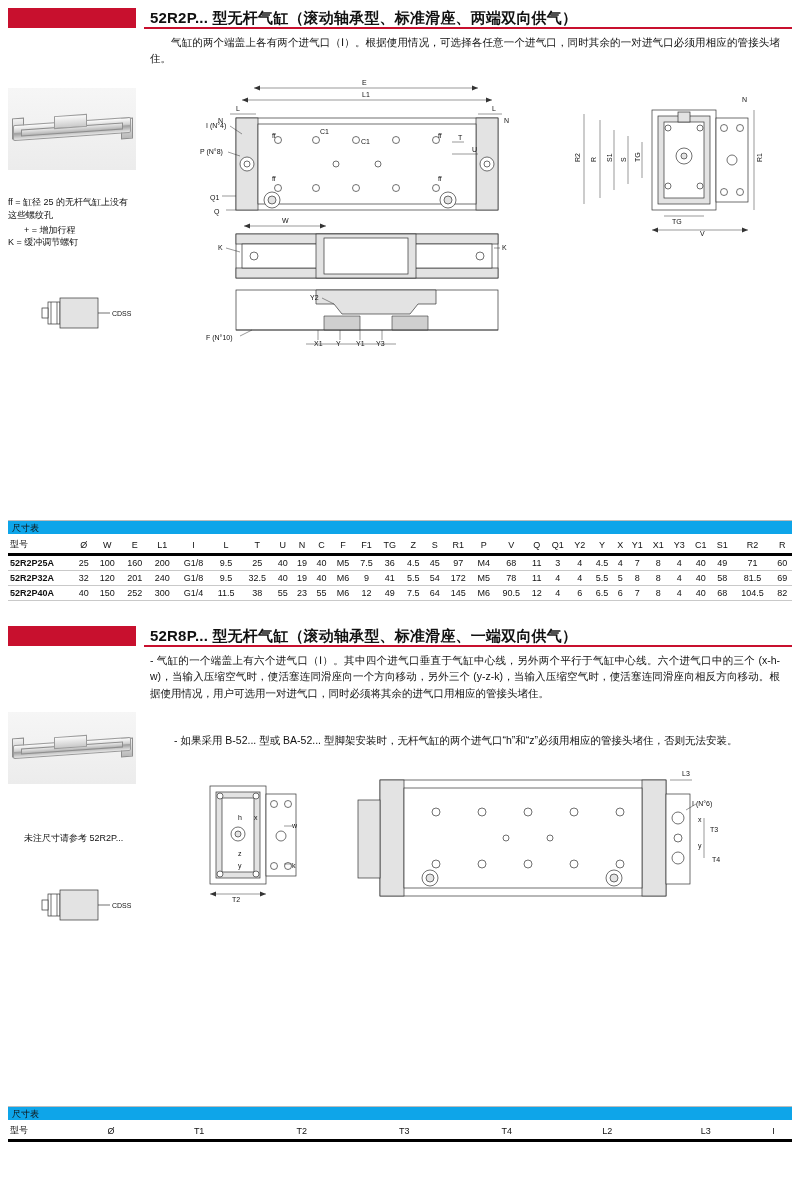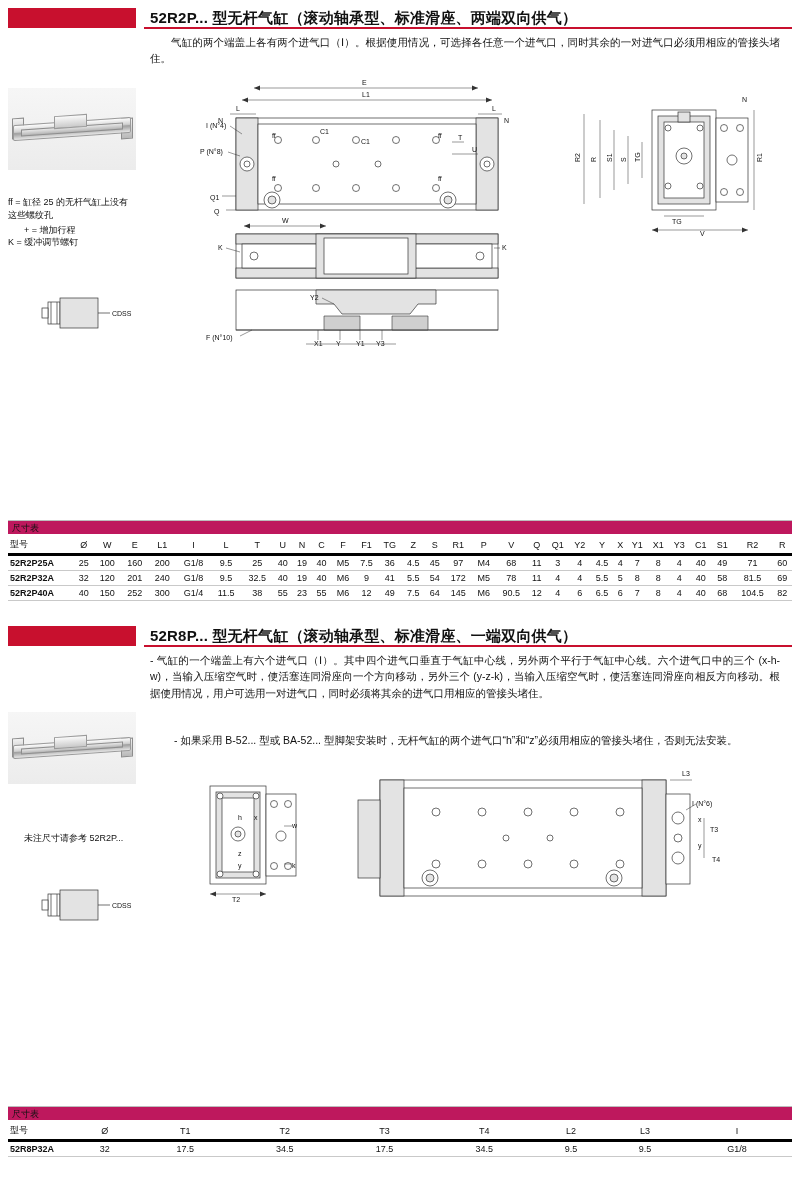--- a/index.html
+++ b/index.html
@@ -67,21 +67,21 @@
     position: absolute; font-size: 9px; line-height: 1.45; color: #111;
   }
 
   
   .cdss { position: absolute; }
   .cdss svg { display: block; }
 
   
   .tbl-title {
     position: absolute; left: 8px; right: 8px; height: 14px;
-    background: #be185d; border-top: 1px solid #bdbdbd;
+    background: #0ea5e9; border-top: 1px solid #bdbdbd;
     font-size: 9px; color: #111; padding: 1px 4px; font-weight: normal;
   }
   table.dim {
     position: absolute; left: 8px; border-collapse: collapse;
     font-size: 9px; color: #111;
   }
   table.dim th, table.dim td {
     border-bottom: 1px solid #c9c9c9;
     text-align: center; padding: 2px 1px; font-weight: normal;
     white-space: nowrap;
@@ -546,28 +546,17 @@
             <th>T1</th>
             <th>T2</th>
             <th>T3</th>
             <th>T4</th>
             <th>L2</th>
             <th>L3</th>
             <th>I</th>
           </tr>
         </thead>
       <tbody>
-          <tr>
-            <td class="model">52R8P32A</td>
-            <td>32</td>
-            <td>17.5</td>
-            <td>34.5</td>
-            <td>17.5</td>
-            <td>34.5</td>
-            <td>9.5</td>
-            <td>9.5</td>
-            <td>G1/8</td>
-          </tr>
         </tbody>
     </table>
   </div>
 
 </div>
 
 </body></html>

